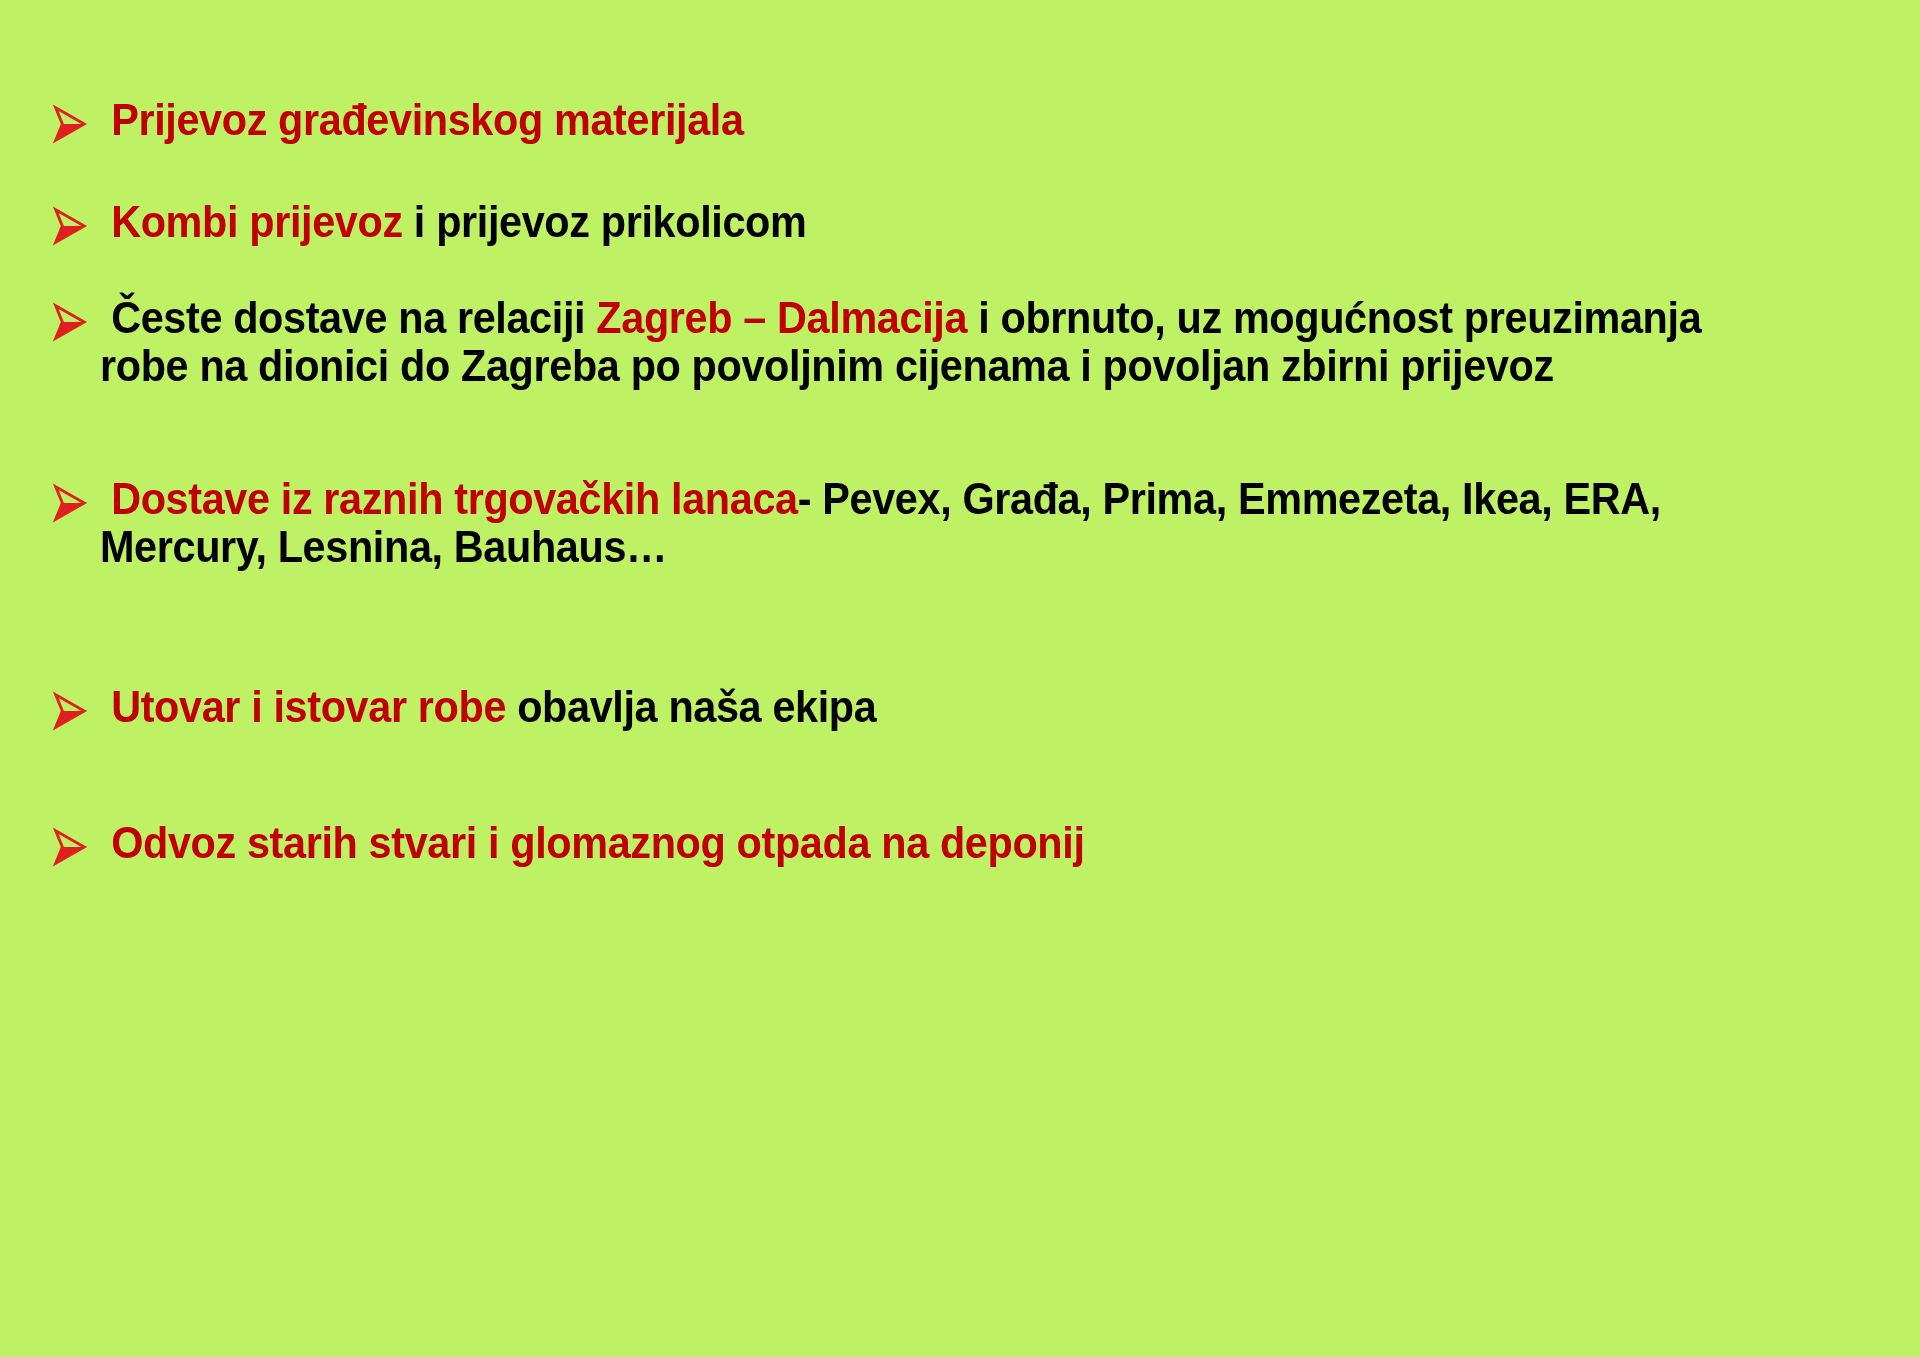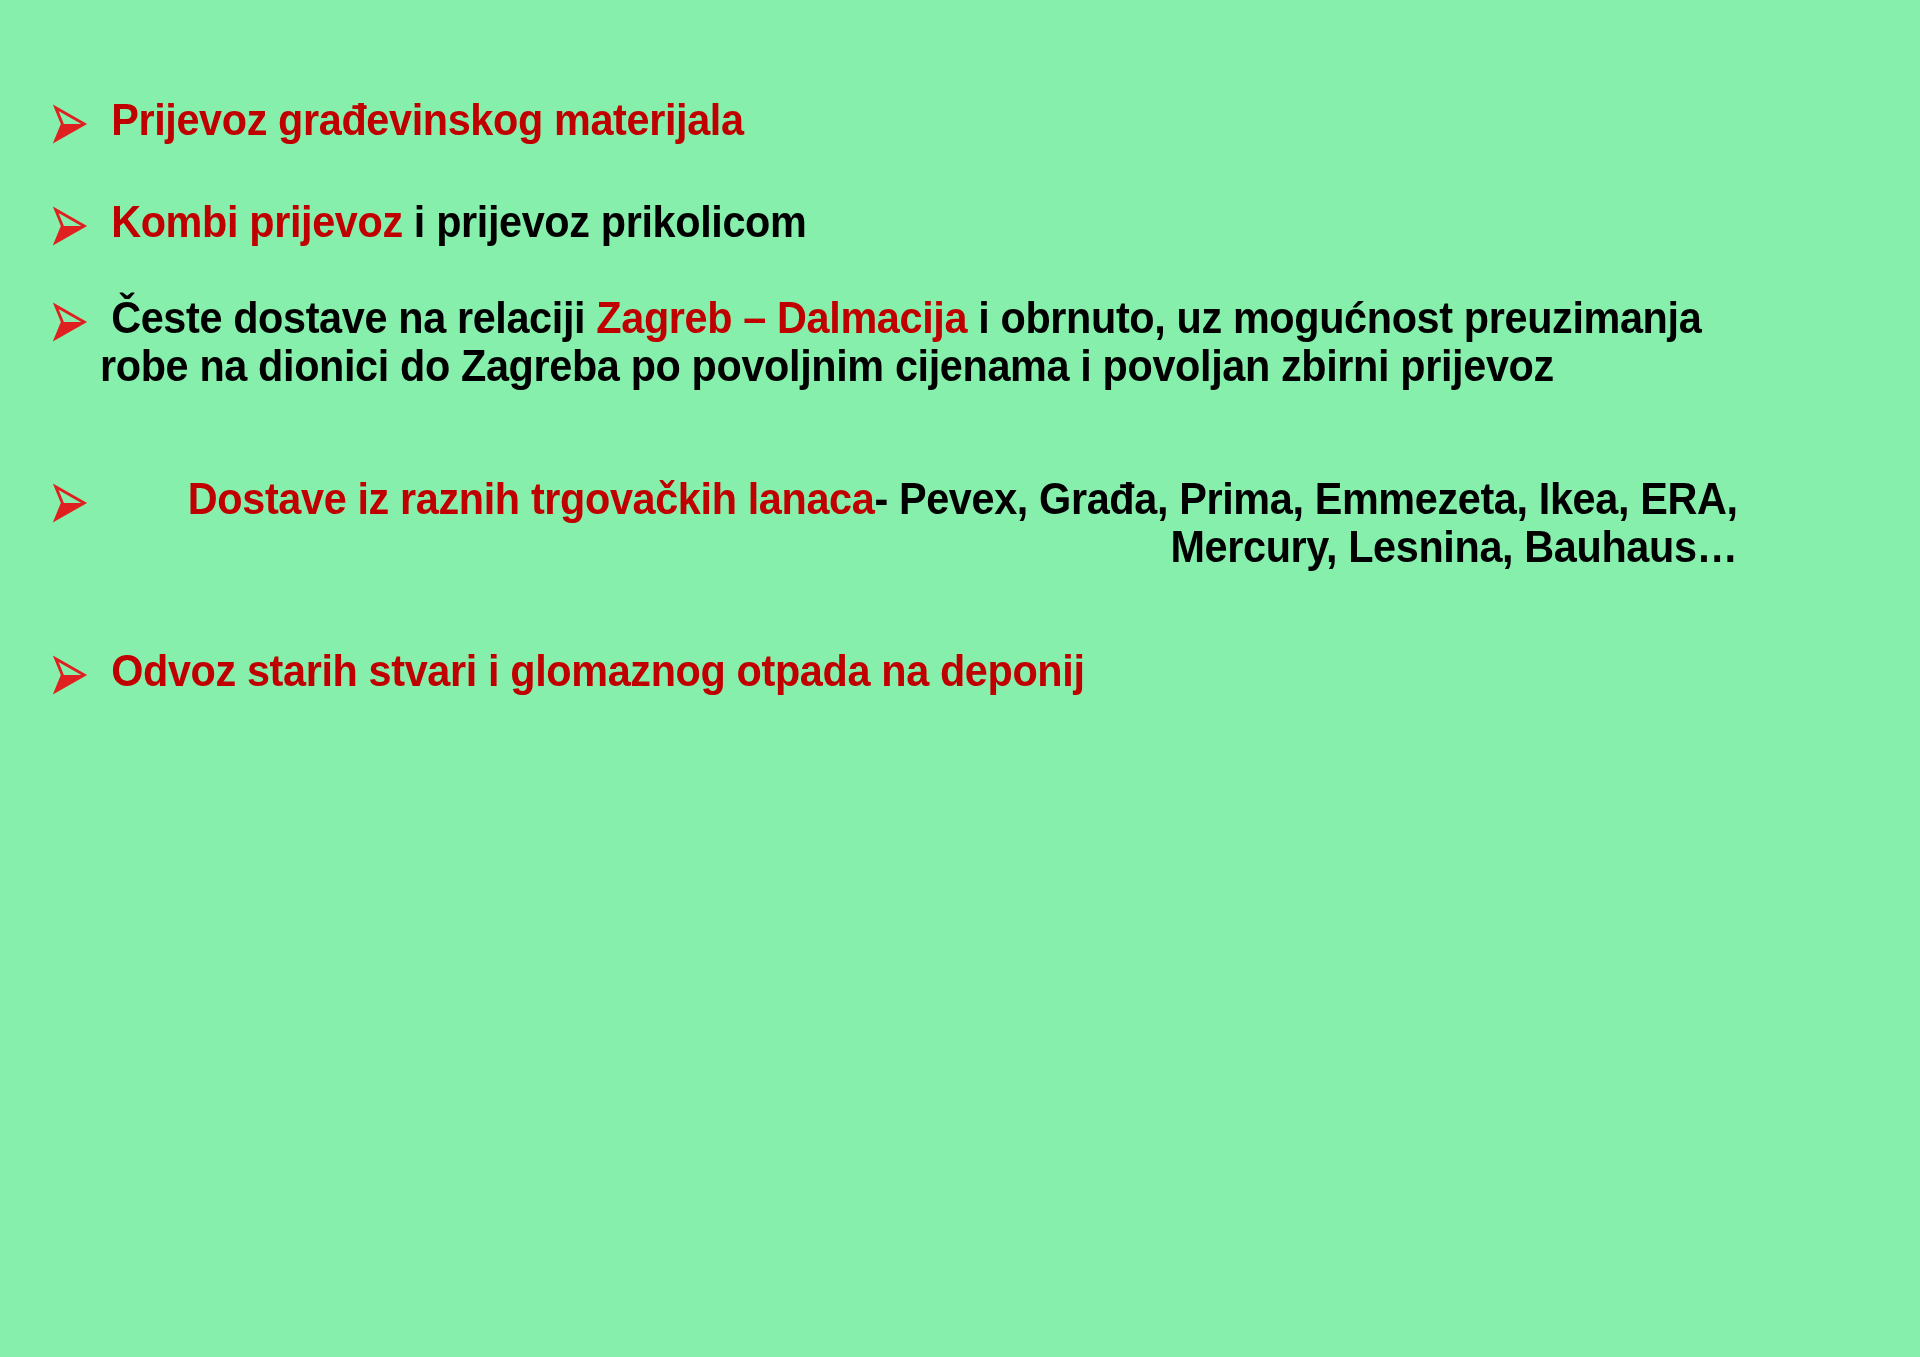--- a/index.html
+++ b/index.html
@@ -11,21 +11,21 @@
     height: 1357px;
     background: #FFCC00;
     font-family: "Liberation Sans", sans-serif;
     overflow: hidden;
   }
 
   #slide {
     position: relative;
     width: 1920px;
     height: 1357px;
-    background: #86efac;
+    background: #bef264;
     box-sizing: border-box;
     padding: 96px 40px 0 40px;
   }
 
   .bullet-list {
     list-style: none;
     margin: 0;
     padding: 0;
   }
 
@@ -39,21 +39,21 @@
     color: #000000;
     font-stretch: condensed;
     text-rendering: optimizeLegibility;
   }
 
   
   .gap-1 { margin-bottom: 54px; }
   .gap-2 { margin-bottom: 50px; }
   .gap-3 { margin-bottom: 48px; }
   .gap-4 { margin-bottom: 84px; }
-  .gap-5 { margin-bottom: 76px; text-align: right; }
+  .gap-5 { margin-bottom: 112px; }
   .gap-6 { margin-bottom: 88px; }
   .gap-7 { margin-bottom: 0; margin-top: 48px; }
 
   .arrow-icon {
     position: absolute;
     left: 10px;
     top: 8px;
     width: 38px;
     height: 40px;
     display: block;
@@ -84,18 +84,22 @@
           <path d="M13 21 L36 21 L6 38 Z" fill="#E02020"></path>
         </svg><span class="squeeze"><span class="txt-red"> Kombi prijevoz</span><span class="txt-black"> i prijevoz prikolicom</span></span></li>
       <li class="bullet-item gap-4"><svg class="arrow-icon" viewBox="0 0 40 42" aria-hidden="true">
           <path d="M6 4 L36 21 L6 38 L13 21 Z" fill="none" stroke="#E02020" stroke-width="3" stroke-linejoin="miter"></path>
           <path d="M13 21 L36 21 L6 38 Z" fill="#E02020"></path>
         </svg><span class="squeeze"><span class="txt-black"> Česte dostave na relaciji </span><span class="txt-red">Zagreb – Dalmacija</span><span class="txt-black"> i obrnuto, uz mogućnost preuzimanja robe na dionici do Zagreba po povoljnim cijenama i povoljan zbirni prijevoz</span></span></li>
       <li class="bullet-item gap-5"><svg class="arrow-icon" viewBox="0 0 40 42" aria-hidden="true">
           <path d="M6 4 L36 21 L6 38 L13 21 Z" fill="none" stroke="#E02020" stroke-width="3" stroke-linejoin="miter"></path>
           <path d="M13 21 L36 21 L6 38 Z" fill="#E02020"></path>
         </svg><span class="squeeze"><span class="txt-red"> Dostave iz raznih trgovačkih lanaca</span><span class="txt-black">- Pevex, Građa, Prima, Emmezeta, Ikea, ERA, Mercury, Lesnina, Bauhaus…</span></span></li>
+      <li class="bullet-item gap-6"><svg class="arrow-icon" viewBox="0 0 40 42" aria-hidden="true">
+          <path d="M6 4 L36 21 L6 38 L13 21 Z" fill="none" stroke="#E02020" stroke-width="3" stroke-linejoin="miter"></path>
+          <path d="M13 21 L36 21 L6 38 Z" fill="#E02020"></path>
+        </svg><span class="squeeze"><span class="txt-red"> Utovar i istovar robe</span><span class="txt-black"> obavlja naša ekipa</span></span></li>
       <li class="bullet-item gap-7"><svg class="arrow-icon" viewBox="0 0 40 42" aria-hidden="true">
           <path d="M6 4 L36 21 L6 38 L13 21 Z" fill="none" stroke="#E02020" stroke-width="3" stroke-linejoin="miter"></path>
           <path d="M13 21 L36 21 L6 38 Z" fill="#E02020"></path>
         </svg><span class="squeeze"><span class="txt-red"> Odvoz starih stvari i glomaznog otpada na deponij</span></span></li>
     </ul>
 </div>
 
 </body></html>

